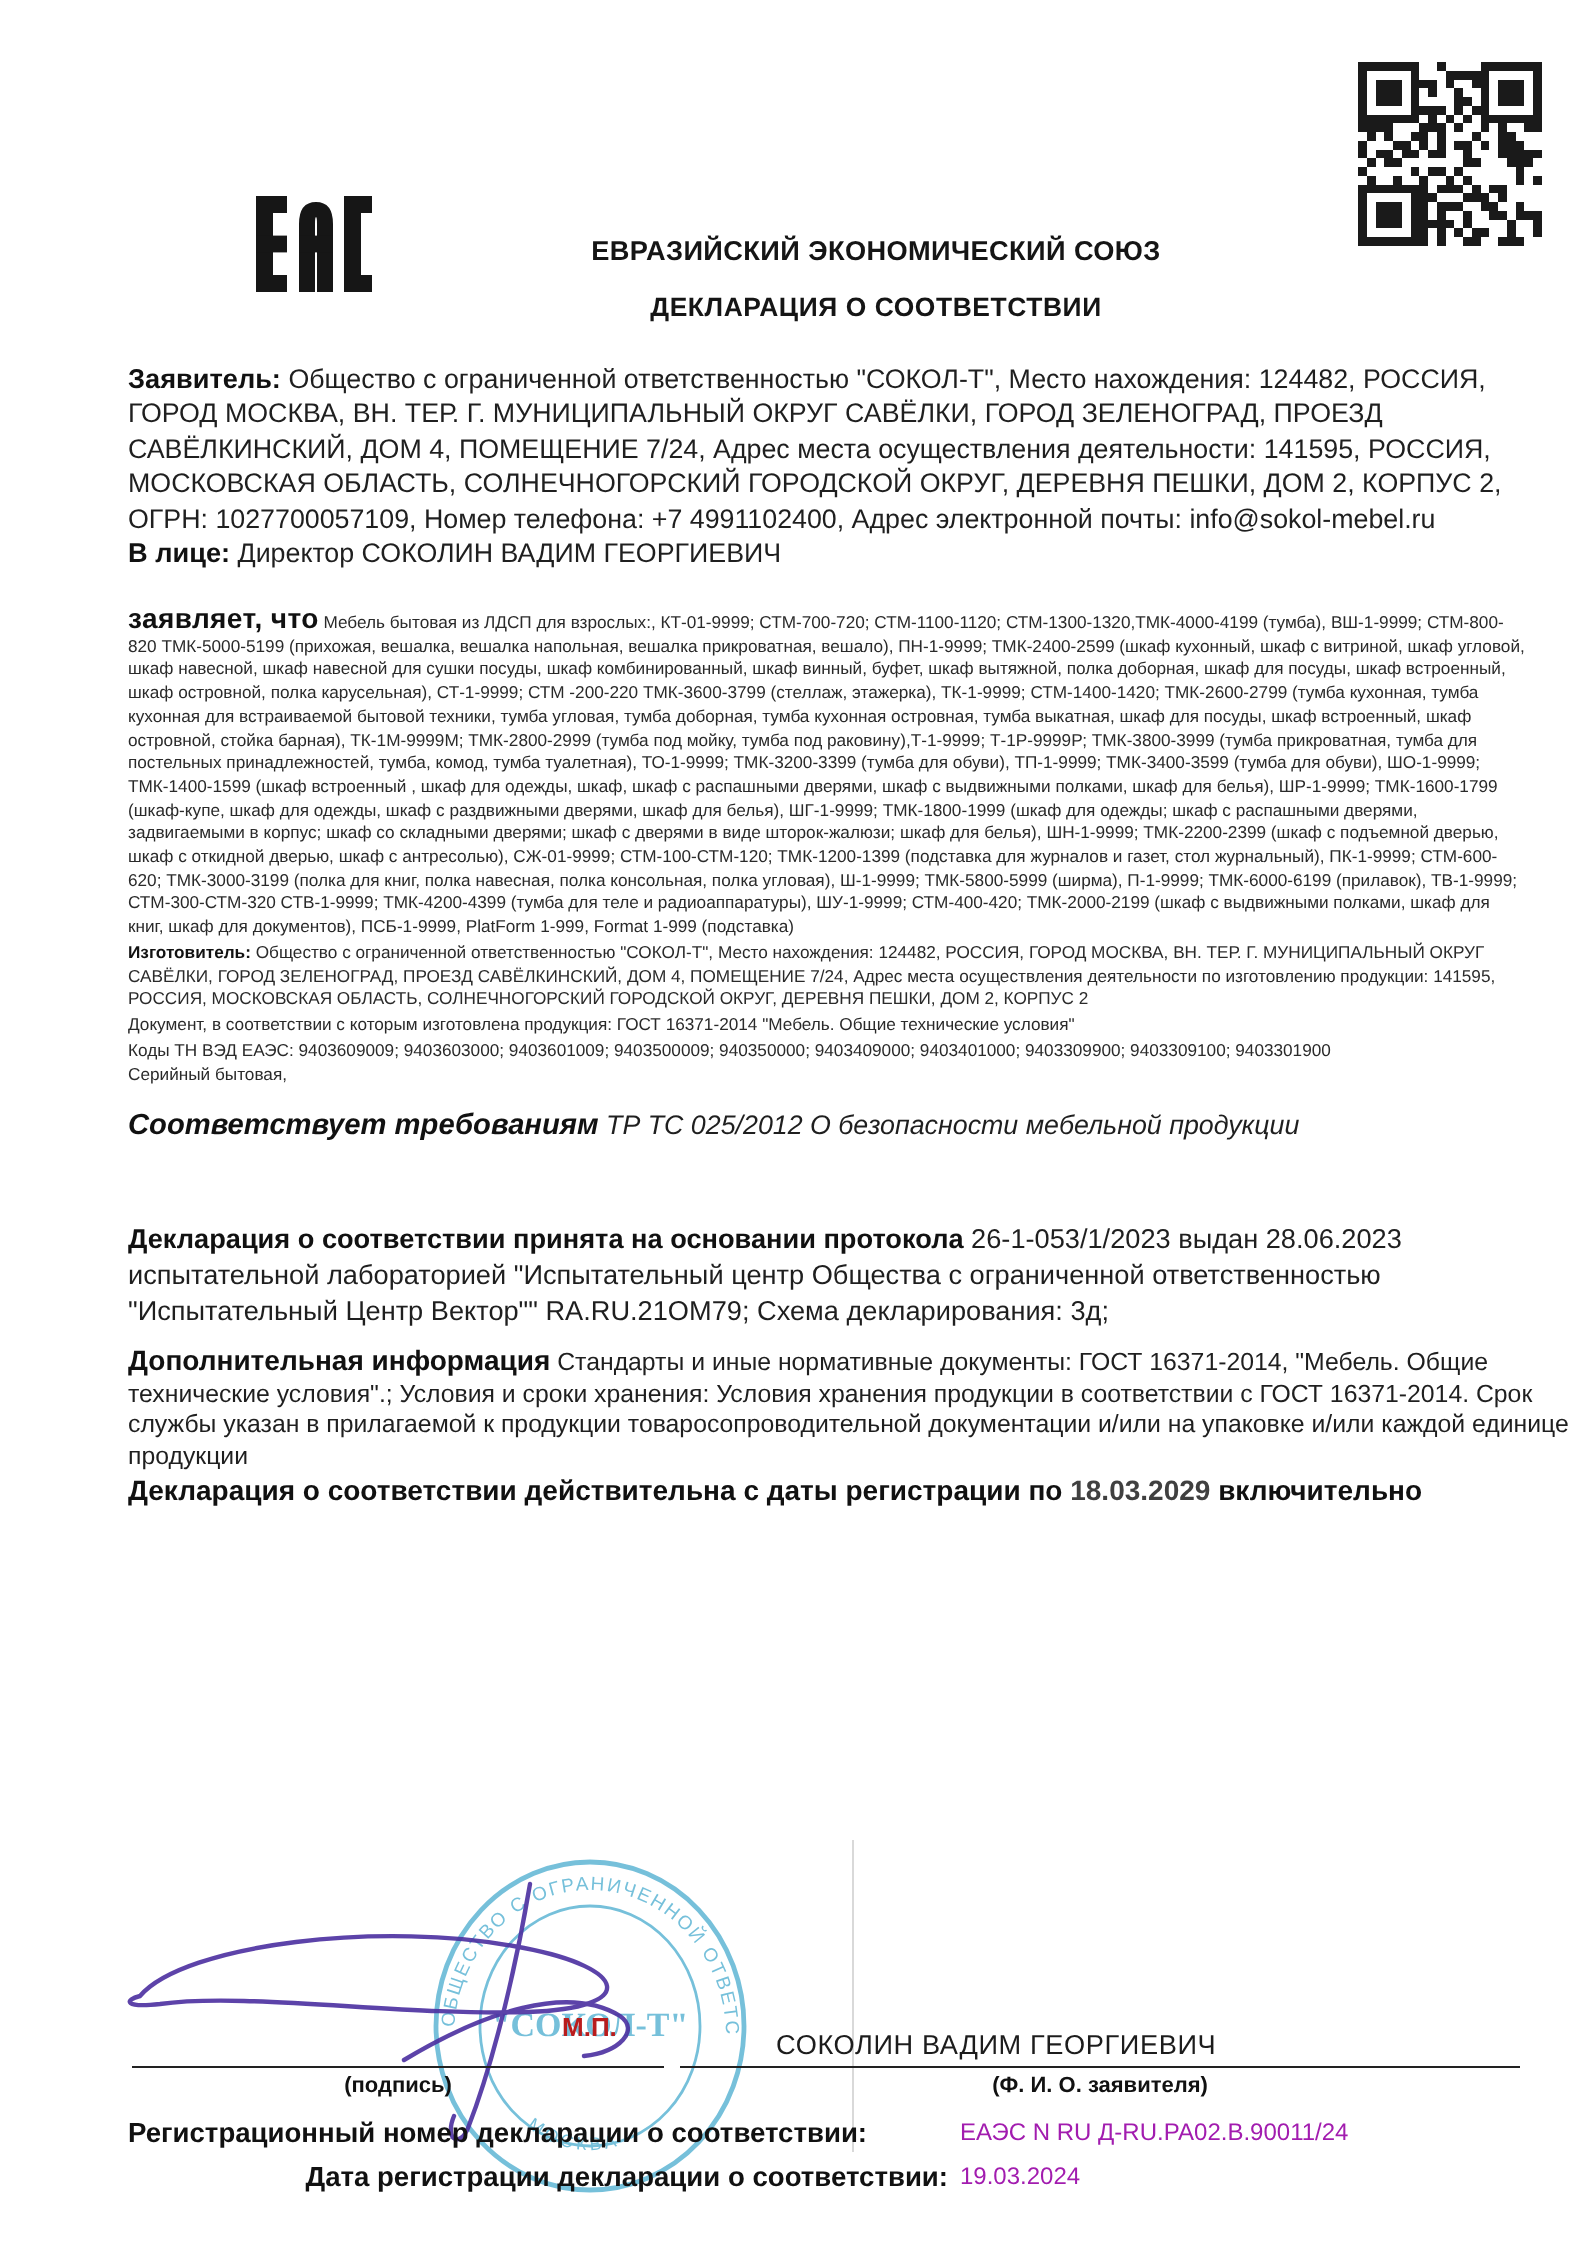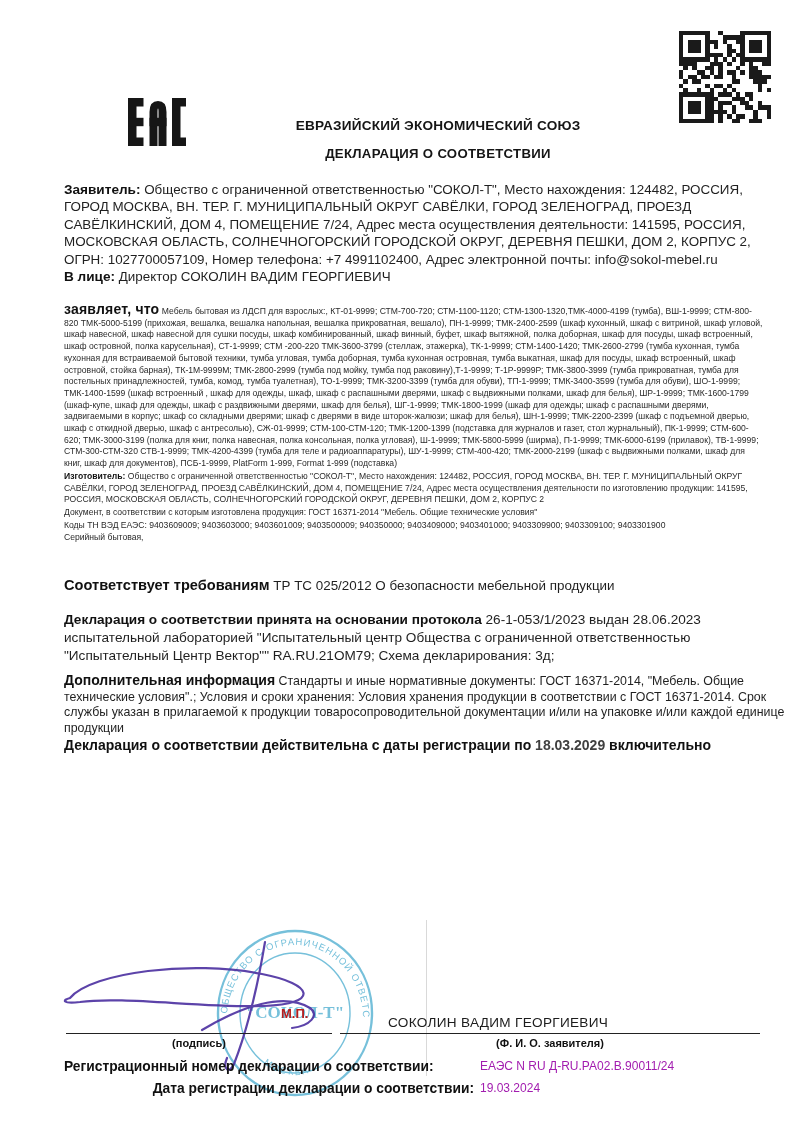--- a/index.html
+++ b/index.html
@@ -14,21 +14,21 @@
   #hdr-titles{left:170px;right:90px;top:118px;text-align:center;}
   #hdr-title-union{font-size:13.6px;font-weight:bold;letter-spacing:.2px;color:#151515;}
   #hdr-title-doc{font-size:13.2px;font-weight:bold;letter-spacing:.3px;margin-top:13px;color:#151515;}
   #qr{left:679px;top:31px;width:92px;height:92px;}
   
   #applicant-block{left:64px;top:181px;width:697px;font-size:13.4px;line-height:17.4px;}
   #applicant-block .lead{font-size:13.6px;}
   #declares-block{left:64px;top:304px;width:700px;font-size:8.6px;line-height:11.7px;color:#2a2a2a;}
   #declares-block .lead{font-size:14px;font-weight:bold;color:#111;letter-spacing:.2px;}
   #declares-block .sub{display:block;margin-top:1px;}
-  #conform-line{left:64px;top:577px;width:720px;font-size:13.4px;}
+  #conform-line{left:64px;top:555px;width:720px;font-size:13.4px;font-style:italic;}
   #conform-line .lead{font-size:14.6px;}
   #protocol-block{left:64px;top:611px;width:668px;font-size:13.6px;line-height:18.2px;}
   #addinfo-block{left:64px;top:673px;width:724px;font-size:12.4px;line-height:15.6px;}
   #addinfo-block .lead{font-size:14px;}
   #validity-block{left:64px;top:736px;width:660px;font-size:14px;line-height:18.5px;font-weight:bold;color:#111;}
   #validity-block .date{font-weight:bold;color:#404040;}
   
   #fold-line{left:426px;top:920px;width:1px;height:156px;background:#d9d9d9;}
   #stamp{left:213px;top:926px;width:164px;height:174px;opacity:.8;}
   #signature{left:52px;top:930px;width:310px;height:160px;}

